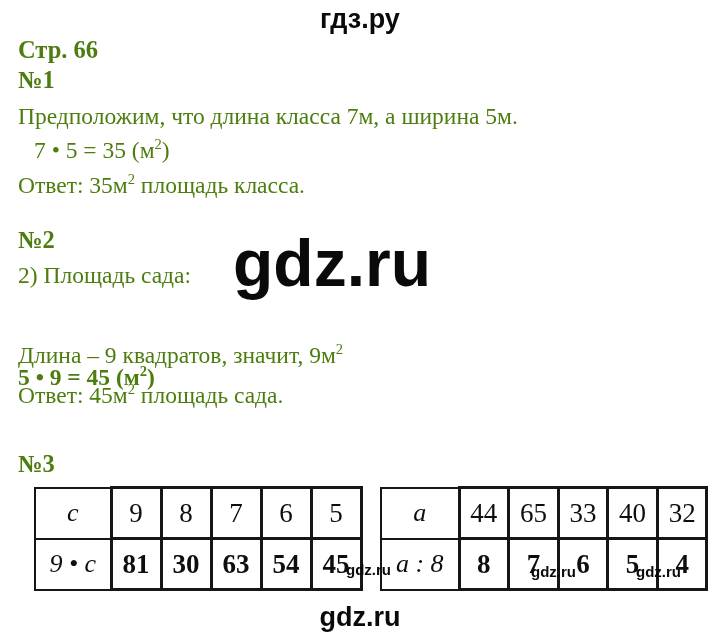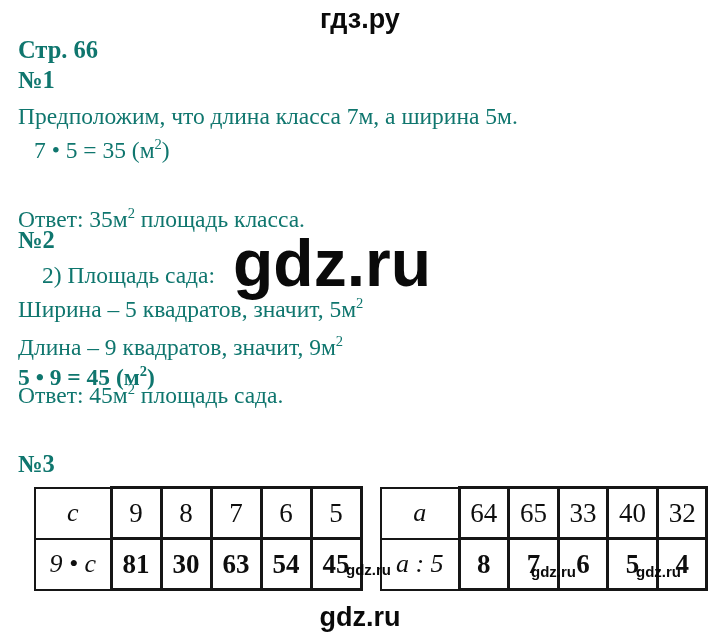--- a/index.html
+++ b/index.html
@@ -9,21 +9,21 @@
 
   .wm{font-family:"Liberation Sans", sans-serif;font-weight:bold;color:#0a0a0a;}
   .wm-top{position:absolute;top:4px;left:0;width:720px;text-align:center;font-size:27px;}
   .wm-big{position:absolute;left:233px;top:230px;font-size:66px;letter-spacing:0px;line-height:1;}
   .wm-small{position:absolute;font-size:15px;}
   .wm-s1{left:346px;top:561px;}
   .wm-s2{left:531px;top:563px;}
   .wm-s3{left:636px;top:563px;}
   .wm-bottom{position:absolute;top:602px;left:0;width:720px;text-align:center;font-size:27px;}
 
-  .line{position:absolute;left:18px;font-size:23.5px;white-space:nowrap;color:#0f766e;}
+  .line{position:absolute;left:18px;font-size:23.5px;white-space:nowrap;color:#4d7c0f;}
   .head{font-weight:bold;font-size:24.5px;}
   sup{font-size:62%;vertical-align:super;line-height:0;}
 
   table.grid{position:absolute;border-collapse:collapse;table-layout:fixed;}
   table.grid td{border:3px solid #161616;text-align:center;vertical-align:middle;
                 height:48px;font-size:27px;padding:0;overflow:hidden;}
   table.grid td.lab{border-width:2px;font-style:italic;font-size:26px;}
   table.grid tr.vals-bold td:not(.lab){font-weight:bold;}
   #table1{left:34px;top:486px;width:326px;}
   #table2{left:380px;top:486px;width:326px;}
@@ -33,27 +33,26 @@
 
 <div class="page">
 
   <div class="wm wm-top">гдз.ру</div>
 
   <div class="line head" style="top:36px;">Стр. 66</div>
 
   <div class="line head" style="top:66px;">№1</div>
   <div class="line" style="top:103px;">Предположим, что длина класса 7м, а ширина 5м.</div>
   <div class="line" style="top:137px;margin-left:16px;"><span>7 • 5 = 35 (м</span><sup>2</sup><span>)</span></div>
-  <div class="line" style="top:172px;margin-top:34px;"><span>Ответ: 35м</span><sup>2</sup><span> площадь класса.</span></div>
+  <div class="line" style="top:172px;"><span>Ответ: 35м</span><sup>2</sup><span> площадь класса.</span></div>
 
   <div class="line head" style="top:226px;">№2</div>
-  <div class="line" style="top:262px;margin-left:24px;">2) Площадь сада:</div>
+  <div class="line" style="top:262px;">2) Площадь сада:</div>
   <div class="wm wm-big">gdz.ru</div>
-  <div class="line" style="top:296px;"><span>Ширина – 5 квадратов, значит, 5м</span><sup>2</sup></div>
-  <div class="line" style="top:334px;"><span>Длина – 9 квадратов, значит, 9м</span><sup>2</sup></div>
+  <div class="line" style="top:342px;"><span>Длина – 9 квадратов, значит, 9м</span><sup>2</sup></div>
   <div class="line" style="top:364px;font-weight:bold;"><span>5 • 9 = 45 (м</span><sup>2</sup><span>)</span></div>
   <div class="line" style="top:382px;"><span>Ответ: 45м</span><sup>2</sup><span> площадь сада.</span></div>
 
   <div class="line head" style="top:450px;">№3</div>
 
   <table class="grid" id="table1">
     <colgroup>
         <col style="width:76px">
         <col style="width:50px">
         <col style="width:50px">
@@ -86,28 +85,28 @@
         <col style="width:78px">
         <col style="width:49.6px">
         <col style="width:49.6px">
         <col style="width:49.6px">
         <col style="width:49.6px">
         <col style="width:49.6px">
       </colgroup>
     <tbody>
         <tr>
       <td class="lab">а</td>
-      <td>64</td>
+      <td>44</td>
       <td>65</td>
       <td>33</td>
       <td>40</td>
       <td>32</td>
     </tr>
     <tr class="vals-bold">
-      <td class="lab">а : 5</td>
+      <td class="lab">а : 8</td>
       <td>8</td>
       <td>7</td>
       <td>6</td>
       <td>5</td>
       <td>4</td>
     </tr>
   </tbody>
     </table>
 
   <div class="wm wm-small wm-s1">gdz.ru</div>

